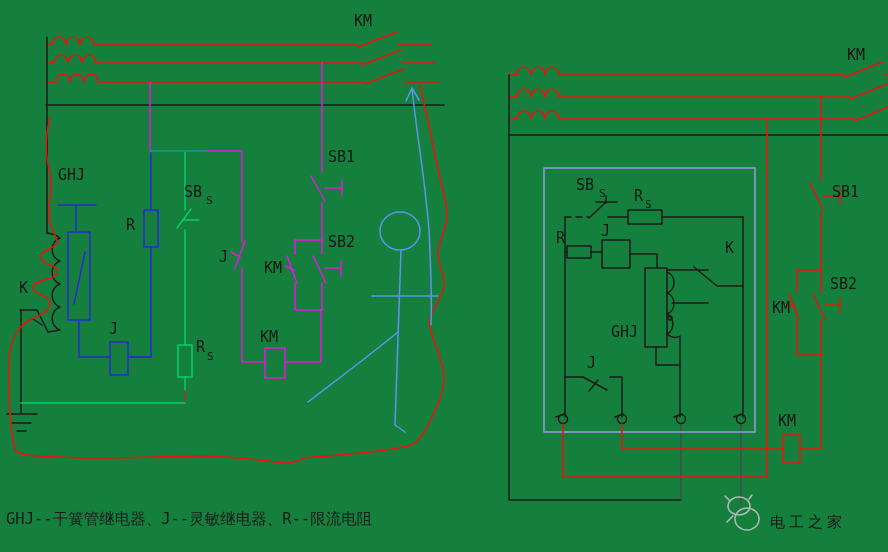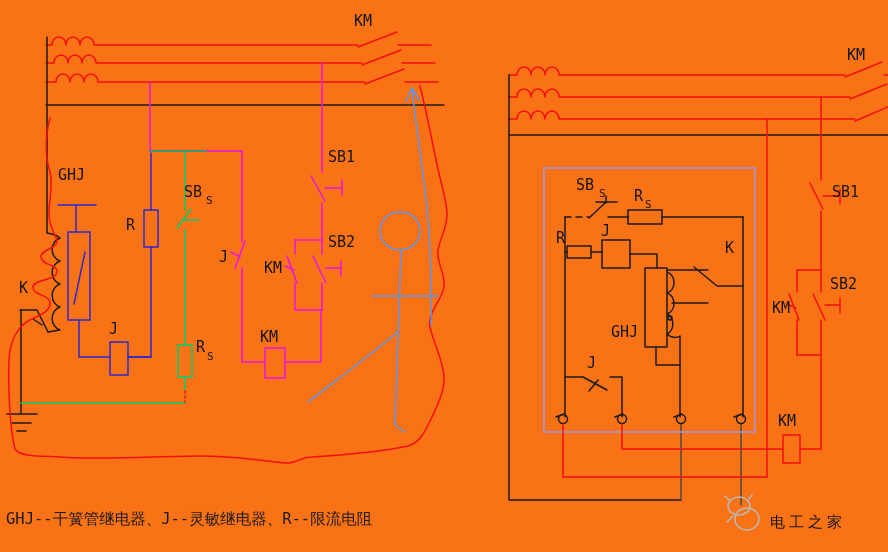--- a/index.html
+++ b/index.html
@@ -1,16 +1,16 @@
 <!DOCTYPE html>
 <html><head>
 <meta charset="utf-8">
 <style>
   html,body{margin:0;padding:0;background:#fff;}
-  #stage{position:relative;width:888px;height:552px;background:#f97316;overflow:hidden;
+  #stage{position:relative;width:888px;height:552px;background:#15803d;overflow:hidden;
          font-family:"DejaVu Sans Mono","Liberation Mono",monospace;}
   svg{position:absolute;left:0;top:0;}
   svg path, svg rect, svg circle, svg ellipse, svg line{fill:none;stroke-width:1.5;stroke-linecap:round;stroke-linejoin:round;}
   svg text{font-family:"DejaVu Sans Mono","Liberation Mono",monospace;font-size:15px;fill:#151515;stroke:none;}
   svg text.sub{font-size:11px;}
   .legend{position:absolute;left:6px;top:467px;color:#1a1a1a;font-size:15.5px;line-height:21px;white-space:pre;}
 </style>
 </head>
 <body>
 

